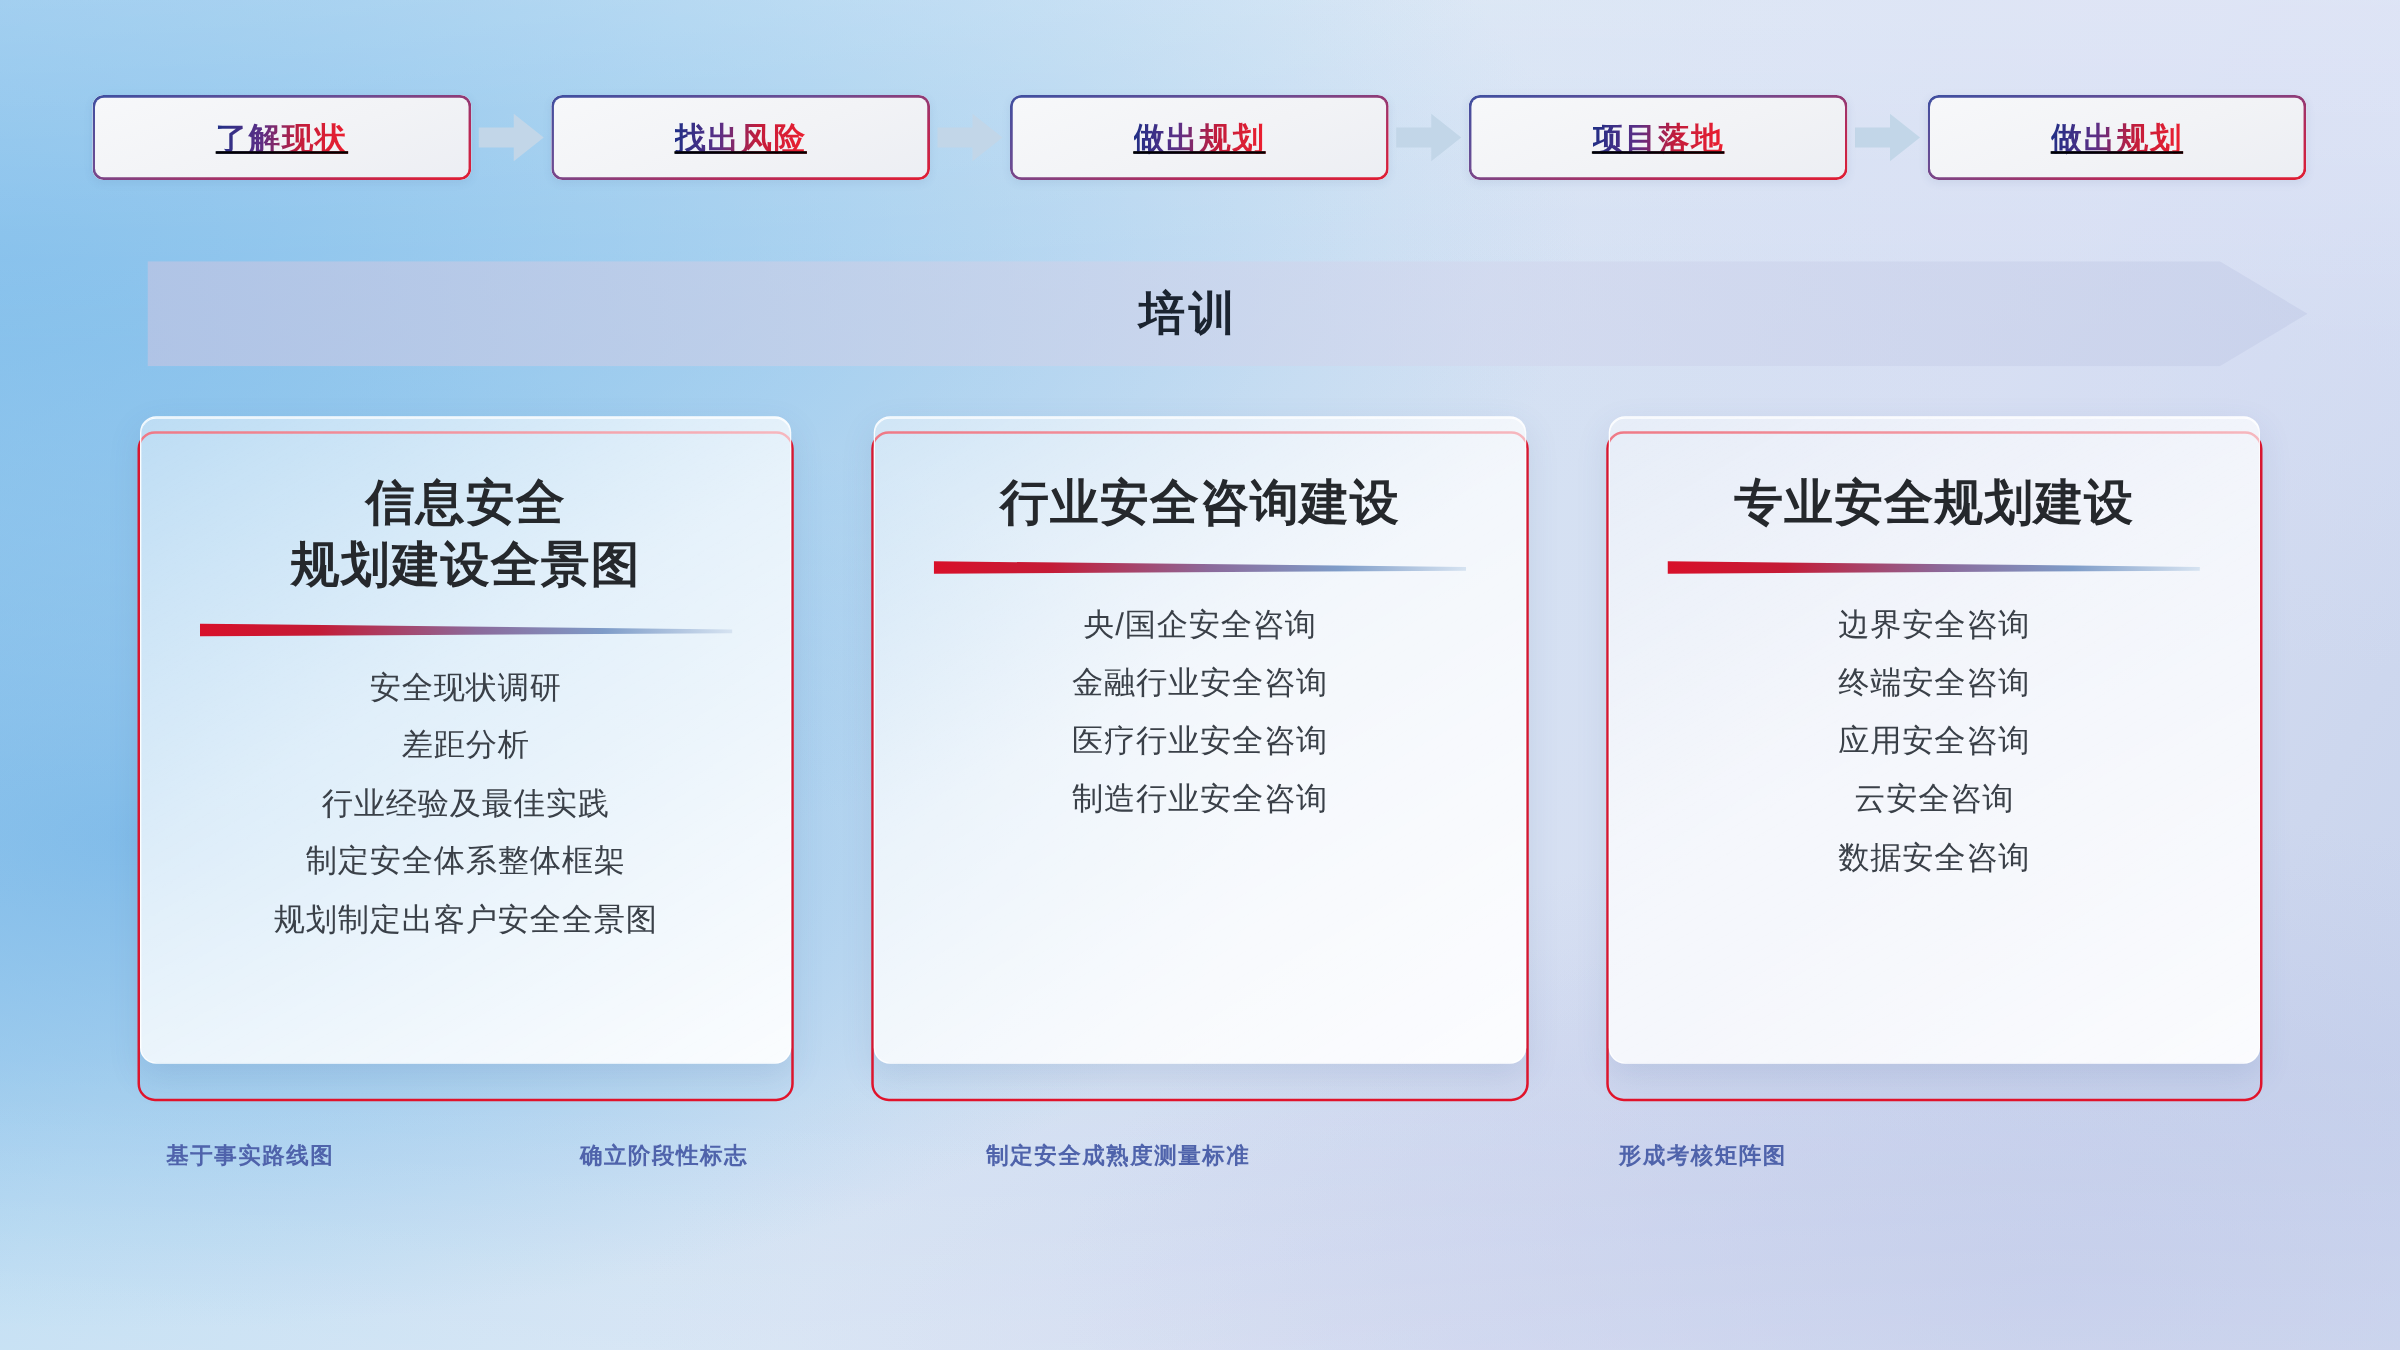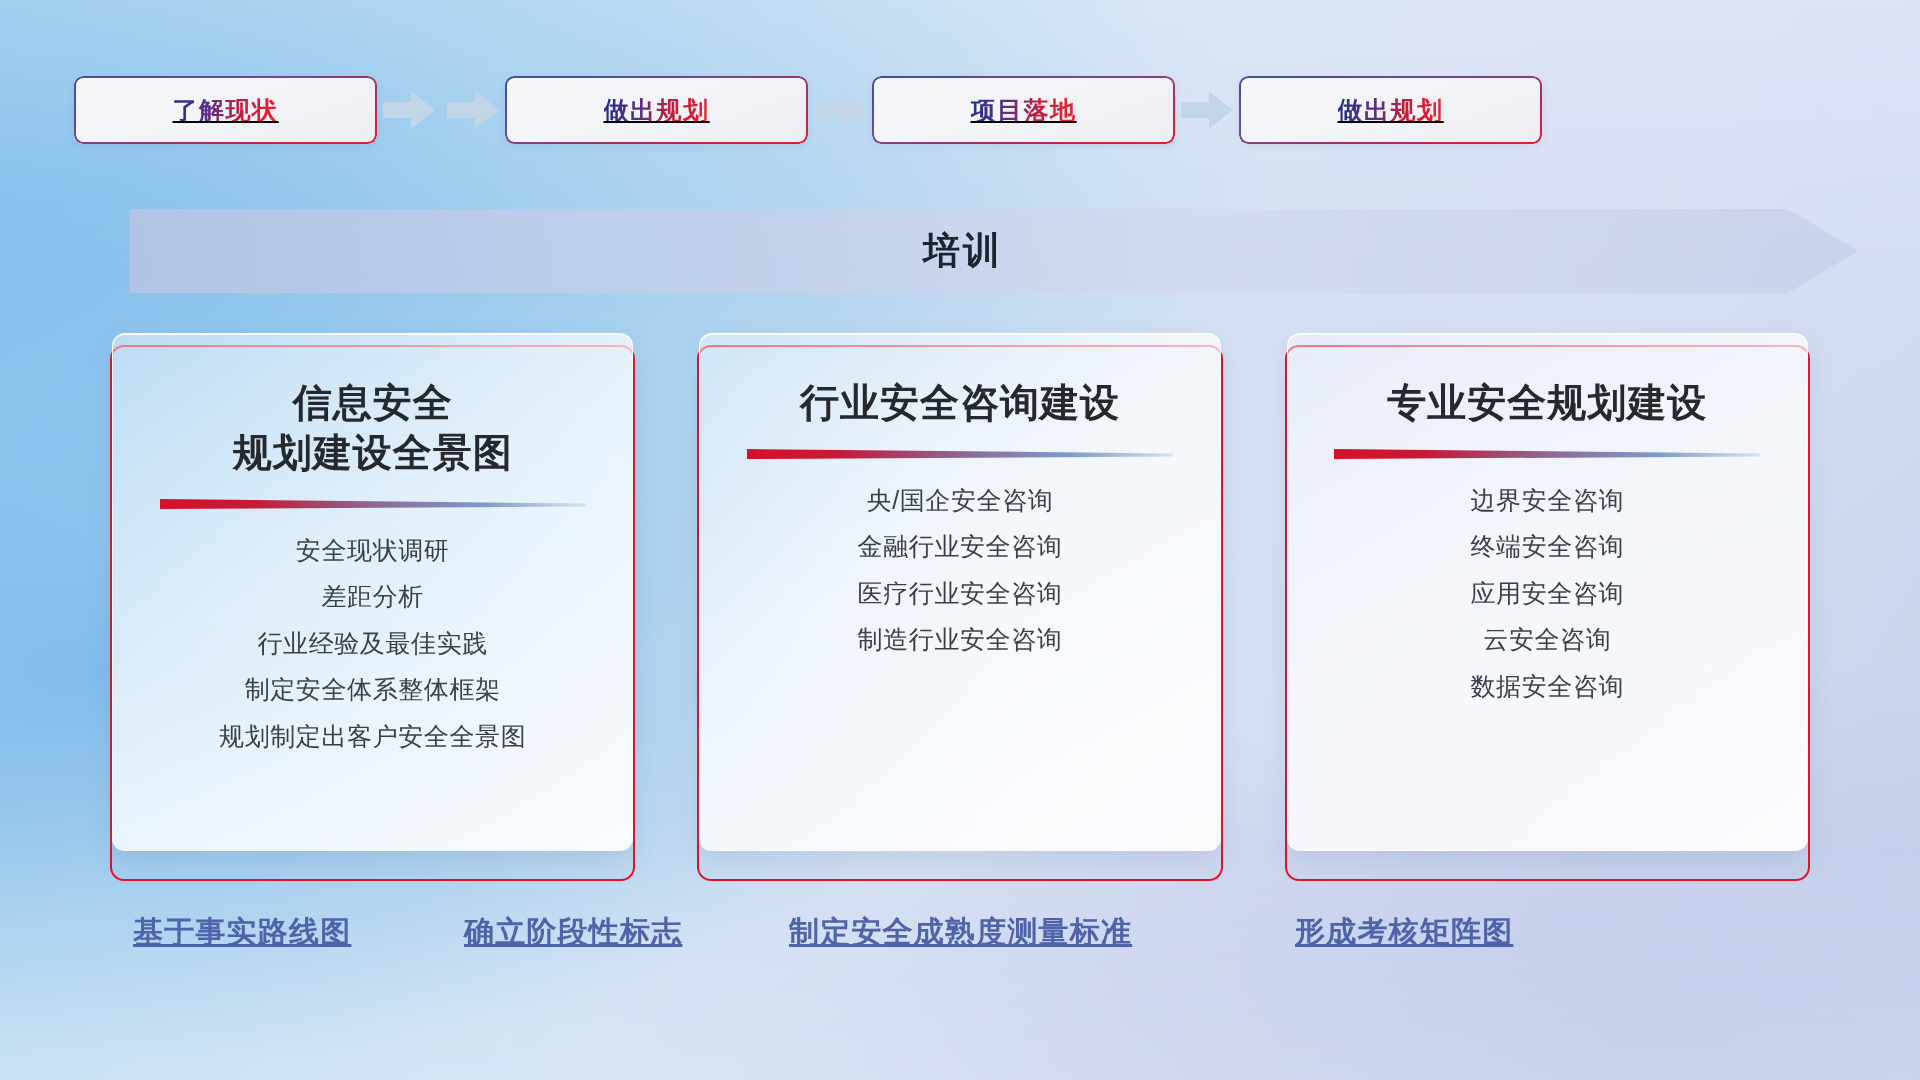--- a/index.html
+++ b/index.html
@@ -98,21 +98,21 @@
     height: 48px;
     display: flex;
     align-items: center;
     justify-content: center;
   }
   .step-arrow svg { display: block; }
 
   
   #banner {
     position: absolute;
-    left: 86px;
+    left: 74px;
     top: 209px;
     width: 1772px;
     height: 84px;
     padding-left: 44px;
   }
   #banner svg { display: block; width: 100%; height: 100%; }
   #banner-title {
     position: absolute;
     inset: 0;
     display: flex;
@@ -204,26 +204,25 @@
   
   #footer-labels {
     position: absolute;
     left: 0;
     top: 912px;
     width: 1920px;
     height: 46px;
   }
   .footer-label {
     position: absolute;
-    font-size: 30px;
+    font-size: 18px;
     font-weight: 700;
     color: #4f63ab;
     letter-spacing: 1.2px;
     white-space: nowrap;
-    text-decoration: underline;
   }
 </style>
 </head>
 <body>
 
 <div id="bg-base"></div>
 <div id="bg-sheen"></div>
 
 <div id="stage">
 
@@ -232,20 +231,23 @@
     <div class="step-btn">
       <span class="step-label">了解现状</span>
     </div>
 
     <div class="step-arrow">
       <svg width="56" height="42" viewBox="0 0 56 42" aria-hidden="true">
         <path d="M2 13 H30 V2 L54 21 L30 40 V29 H2 Z" fill="#c2d6e8"></path>
       </svg>
     </div>
 
+    <div class="step-btn">
+      <span class="step-label">找出风险</span>
+    </div>
 
     <div class="step-arrow">
       <svg width="56" height="42" viewBox="0 0 56 42" aria-hidden="true">
         <path d="M2 13 H30 V2 L54 21 L30 40 V29 H2 Z" fill="#c2d6e8"></path>
       </svg>
     </div>
 
     <div class="step-btn">
       <span class="step-label">做出规划</span>
     </div>

